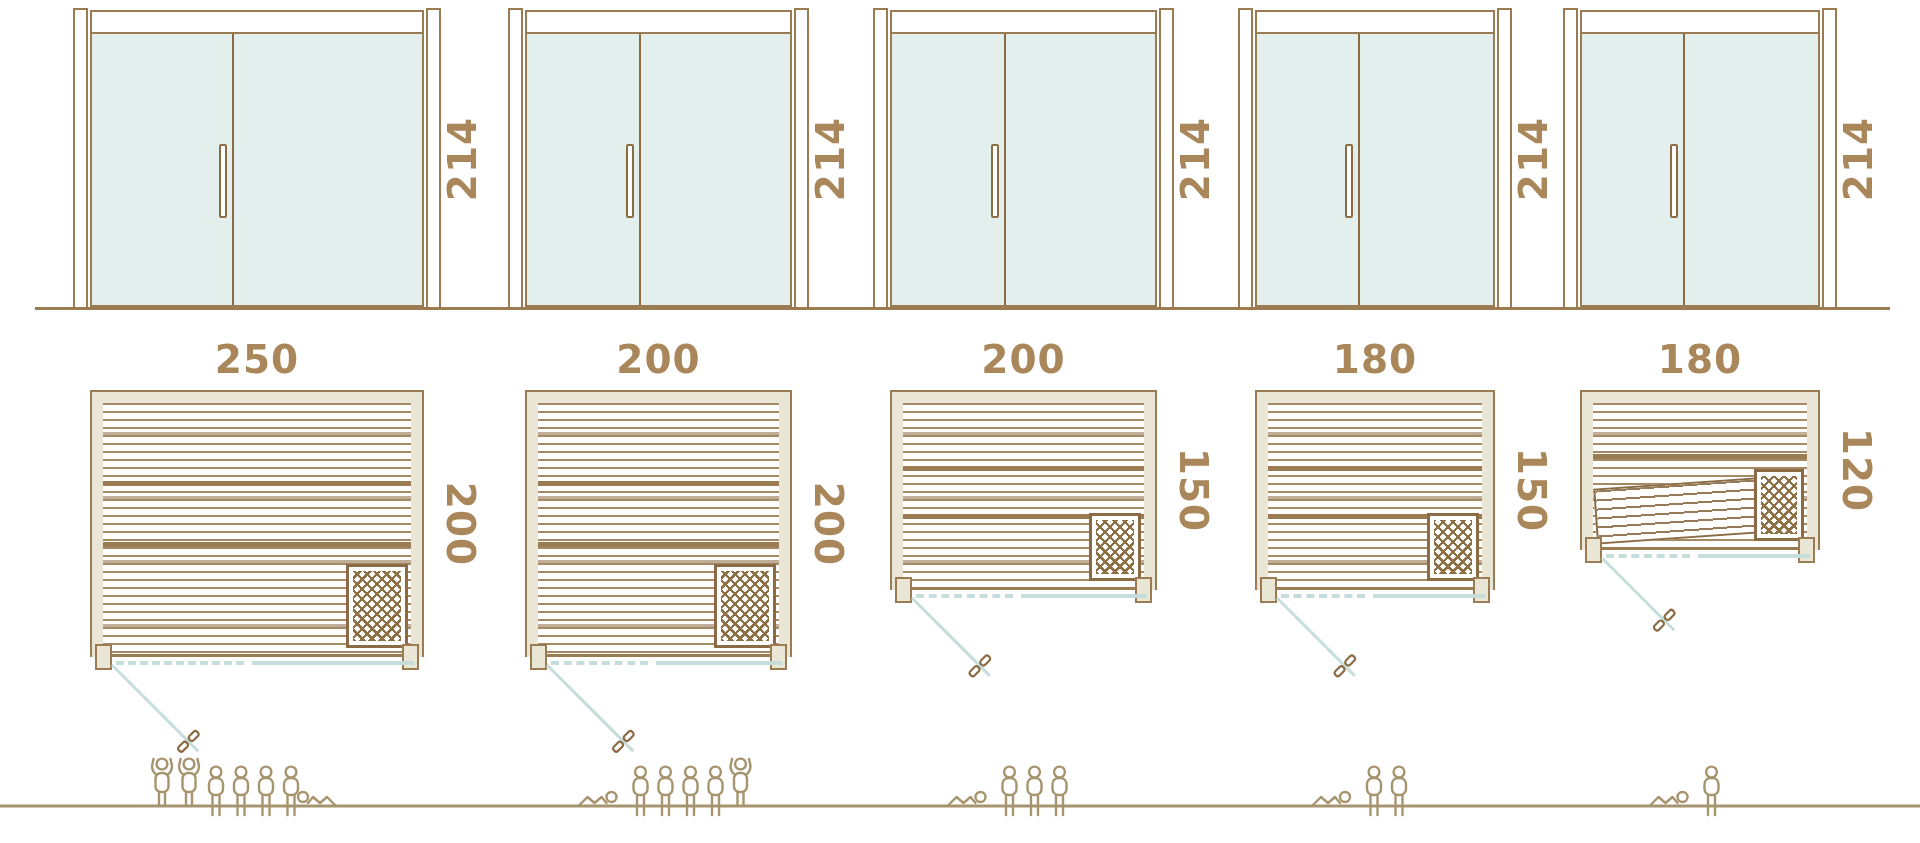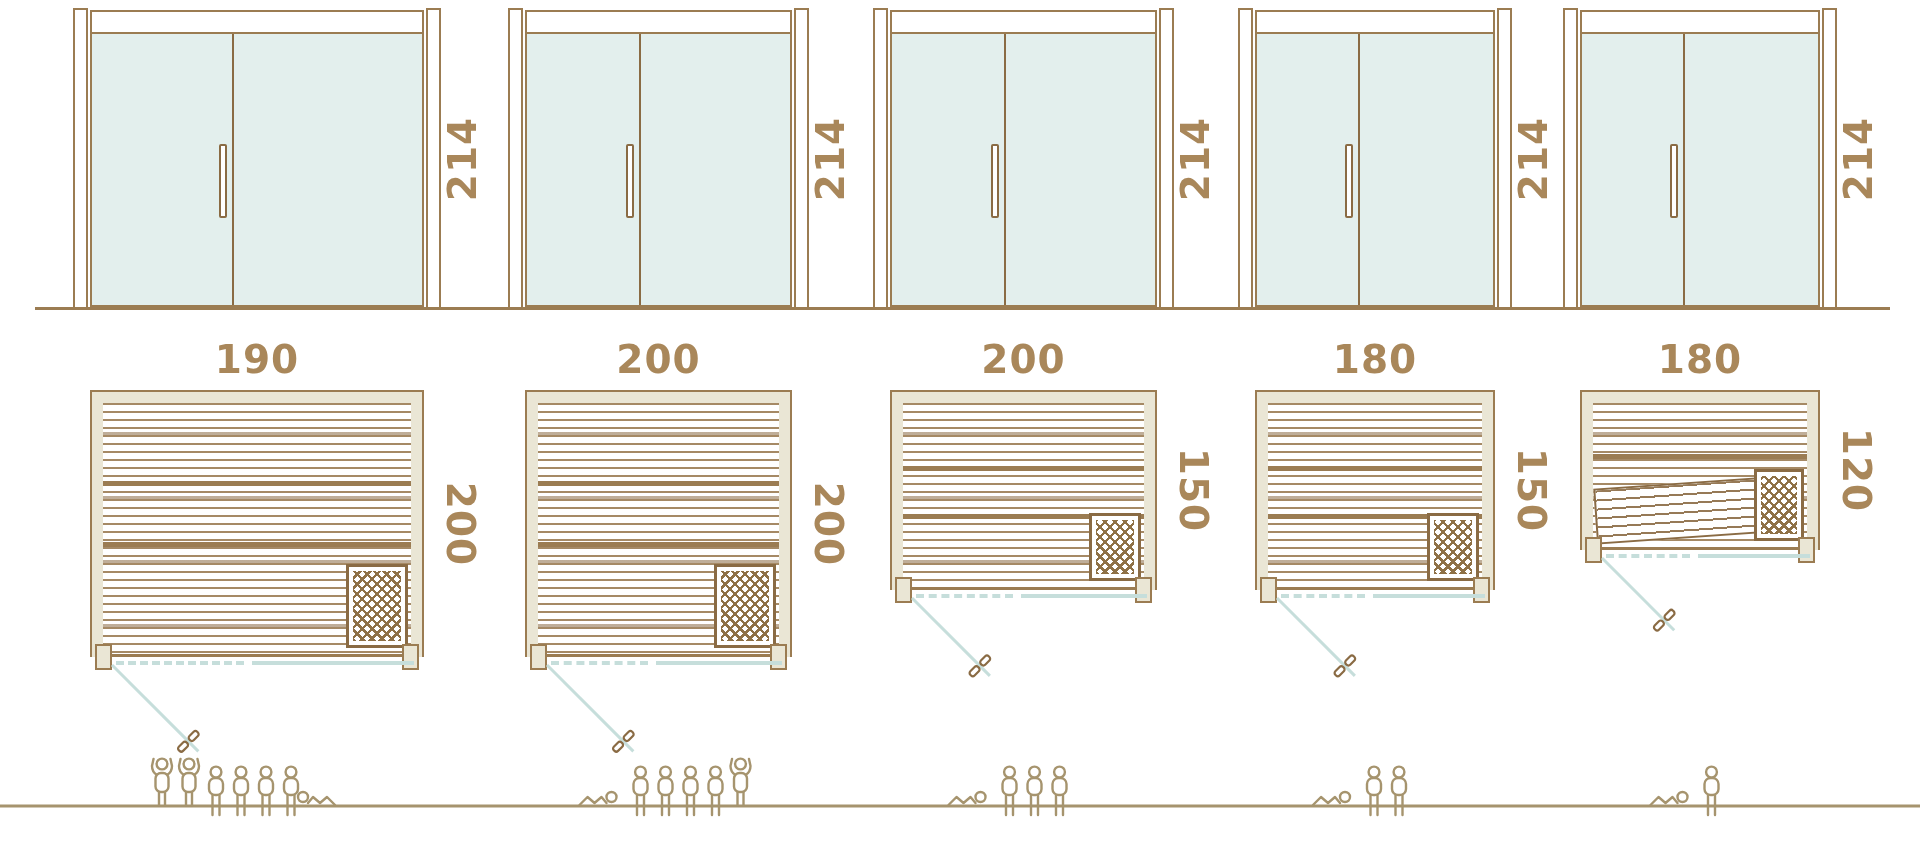--- a/index.html
+++ b/index.html
@@ -46,21 +46,21 @@
 <div class="stage" id="stage">
     <div class="abs door-post" style="left: 73px; top: 8px; width: 15px; height: 302px;"></div>
     <div class="abs door-post" style="left: 426px; top: 8px; width: 15px; height: 302px;"></div>
     <div class="abs door-frame" style="left: 90px; top: 10px; width: 334px; height: 298px; border-bottom-width: 3px;">
       <div class="door-header"></div>
       <div class="door-divider" style="left: 140px;"></div>
       <div class="door-handle" style="left: 127px; top: 132px;"></div>
     </div>
     <div class="abs ground-line" style="left: 35px; top: 307px; width: 459px;"></div>
     <div class="abs dim-label rot-ccw" style="left: 462px; top: 159px;">214</div>
-    <div class="abs dim-label ctr" style="left: 257px; top: 340px;">190</div>
+    <div class="abs dim-label ctr" style="left: 257px; top: 340px;">250</div>
     <div class="abs plan" style="left: 90px; top: 390px; width: 334px; height: 267px;">
       <div class="plan-inner">
         <div class="bench-edge" style="top: 78px;"></div>
         <div class="bench-edge" style="top: 139px;"></div>
         <div class="heater" style="right: 3px; bottom: 6px; width: 62px; height: 84px;">
           <div class="heater-grid"></div>
         </div>
       </div>
     </div>
     <div class="abs corner-post" style="left: 95px; top: 644px; width: 17px; height: 26px;"></div>

